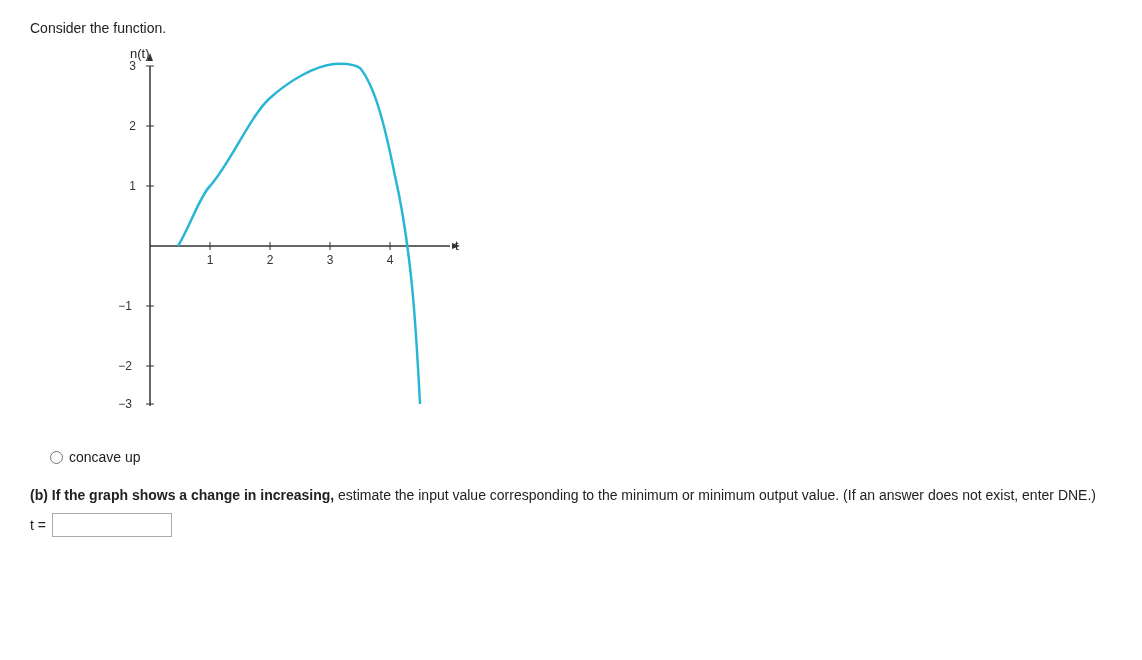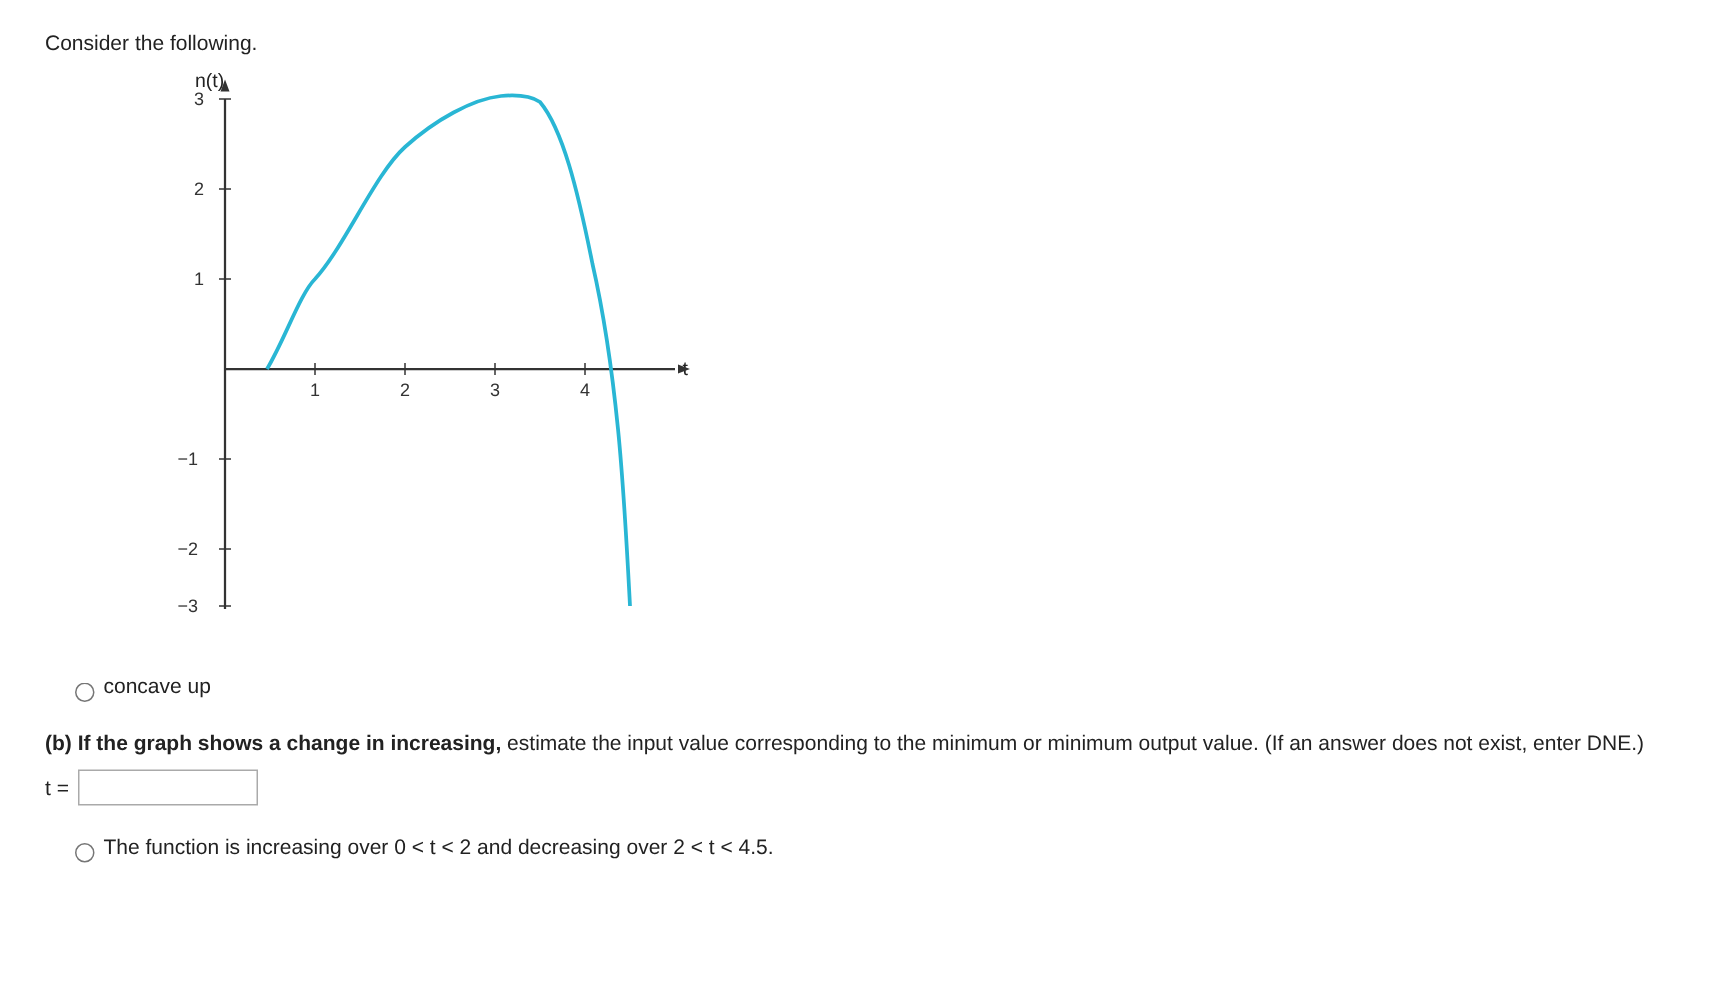--- a/index.html
+++ b/index.html
@@ -24,21 +24,21 @@
     .section {
       margin-bottom: 16px;
       font-size: 14px;
       line-height: 1.6;
     }
     .section p {
       margin-bottom: 6px;
     }
     .radio-option {
       display: flex;
-      align-items: flex-end;
+      align-items: center;
       gap: 6px;
       margin-bottom: 4px;
       margin-left: 20px;
       cursor: pointer;
     }
     .radio-option input[type="radio"] {
       margin: 0;
       cursor: pointer;
     }
     .input-line {
@@ -51,21 +51,21 @@
       border: 1px solid #aaa;
       padding: 3px 6px;
       width: 120px;
       font-size: 14px;
     }
     .bold { font-weight: bold; }
   </style>
 </head>
 <body>
 
-<p class="consider-text">Consider the following.</p>
+<p class="consider-text">Consider the function.</p>
 
 <div class="graph-container">
   <svg width="420" height="380">
 
     <text x="60" y="12" font-size="13" fill="#222" font-family="Arial">n(t)</text>
 
     <line x1="80" y1="20" x2="80" y2="360" stroke="#333" stroke-width="1.5"></line>
 
     <line x1="80" y1="200" x2="380" y2="200" stroke="#333" stroke-width="1.5"></line>
 
@@ -130,18 +130,14 @@
     <span class="bold"> If the graph shows a change in increasing,</span>
     <span> estimate the input value corresponding to the minimum or minimum output value. (If an answer does not exist, enter DNE.)</span>
   </p>
   <div class="input-line">
     <span>t =</span>
     <input type="text" value="" style="">
   </div>
 </div>
 
 <div class="section">
-  <label class="radio-option">
-    <input type="radio" name="interval" style="">
-    <span>The function is increasing over 0 &lt; t &lt; 2 and decreasing over 2 &lt; t &lt; 4.5.</span>
-  </label>
 
 </div>
 
 </body></html>

